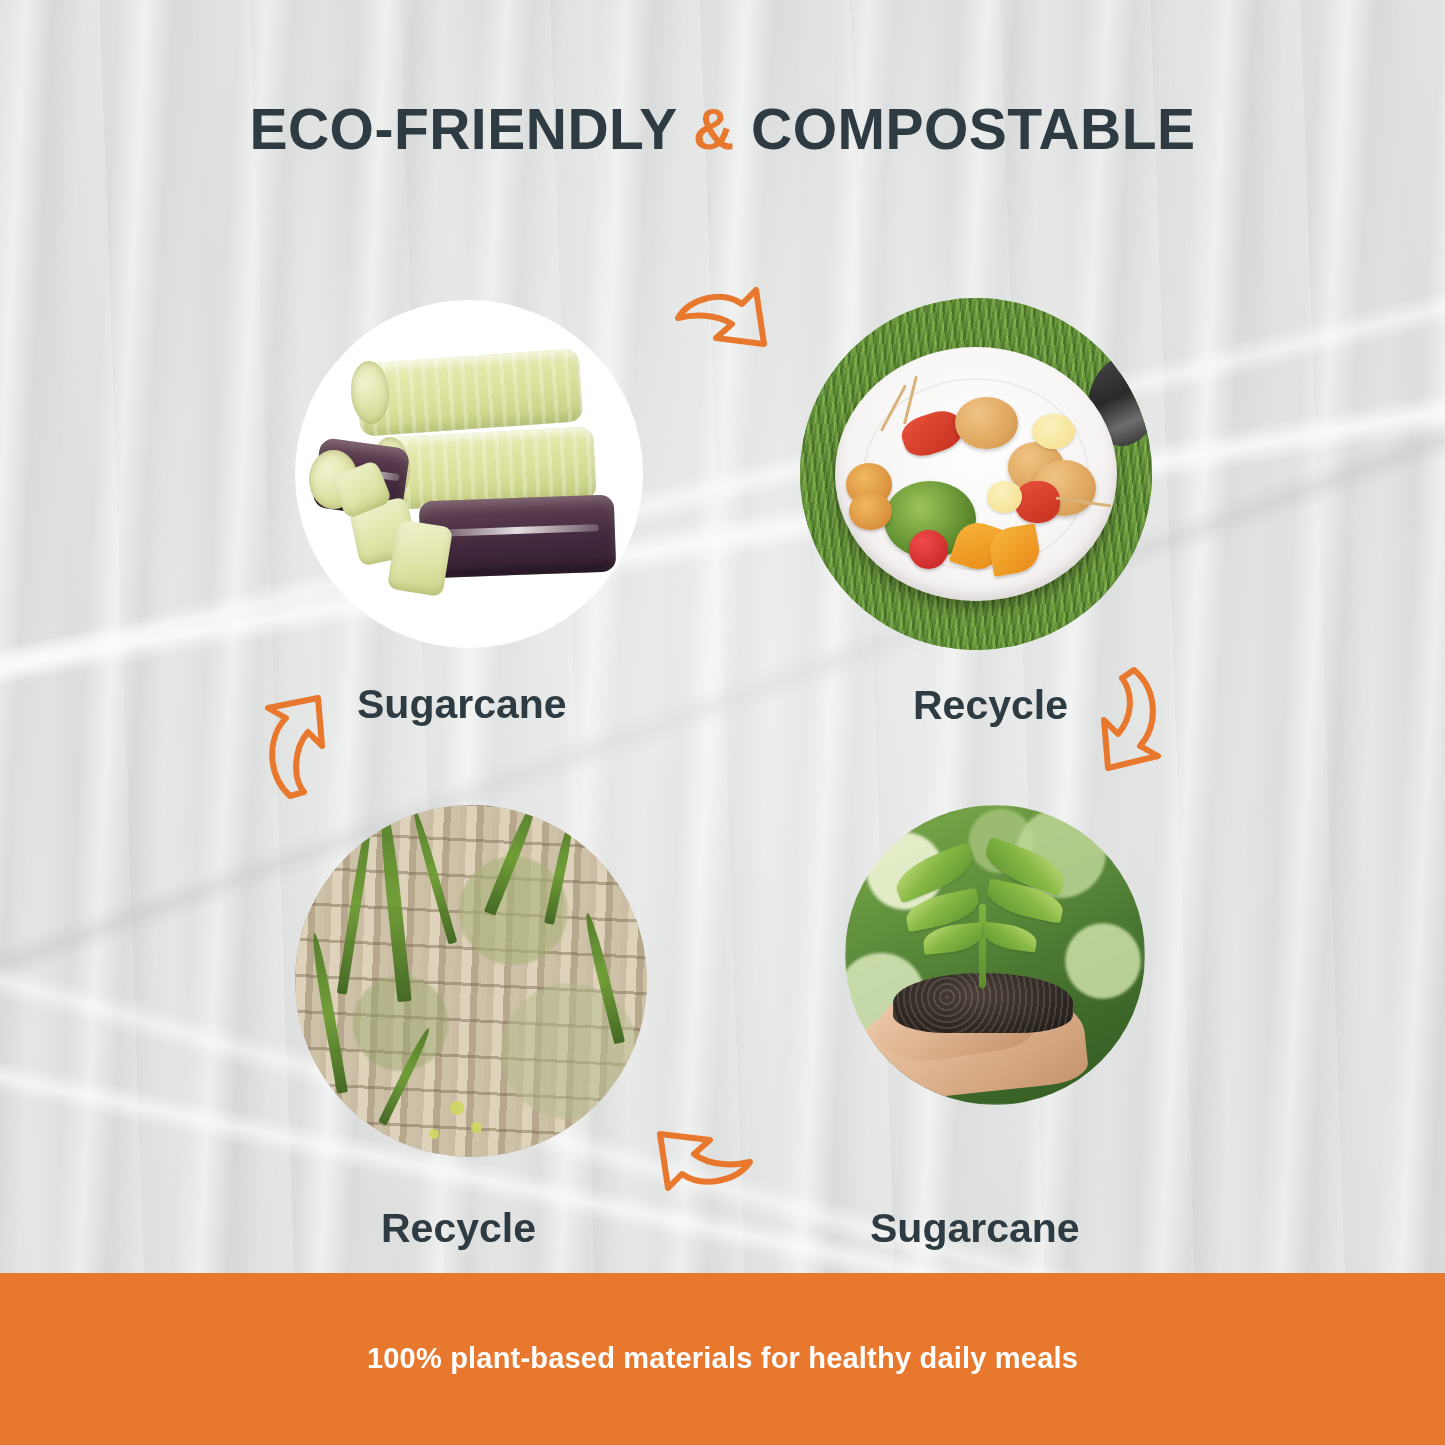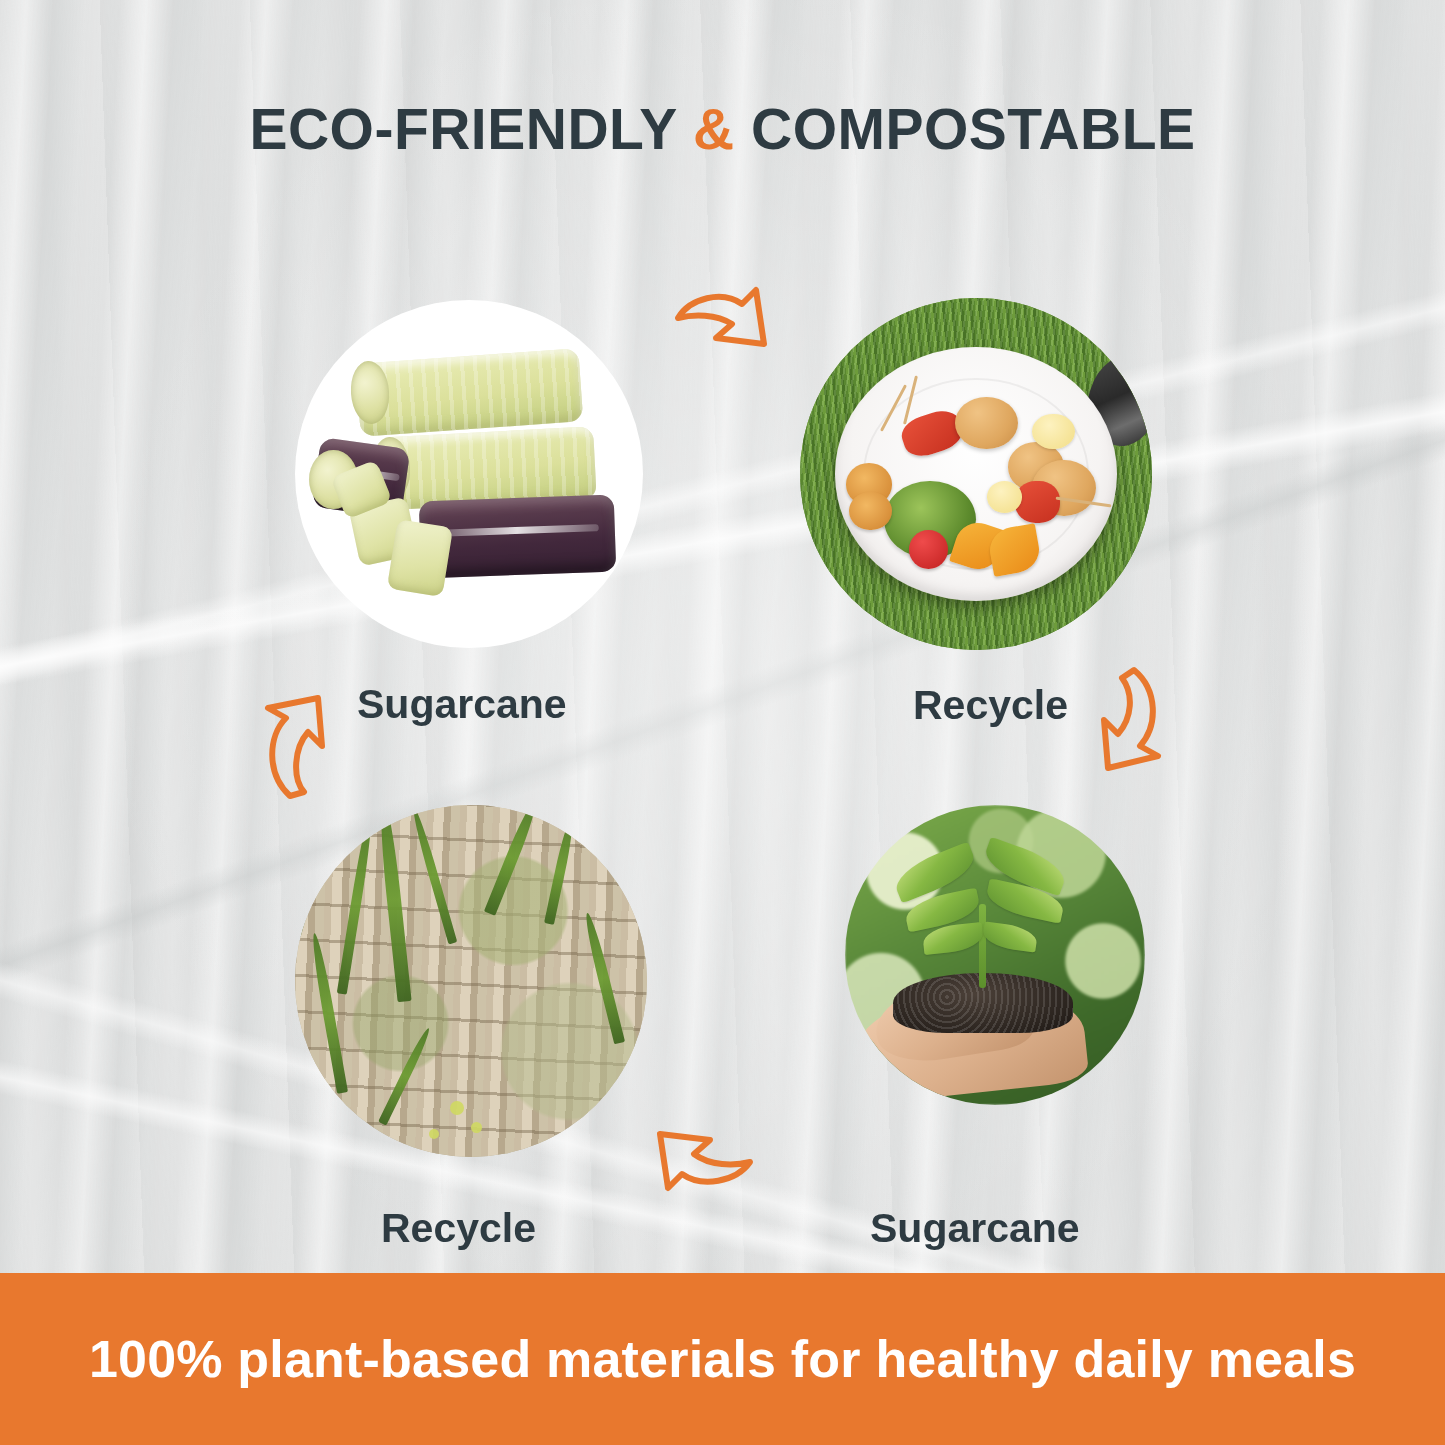--- a/index.html
+++ b/index.html
@@ -221,21 +221,21 @@
   .arrow svg{display:block;overflow:visible;}
 
   
   .banner{
     position:absolute;left:0;right:0;top:1273px;height:172px;
     background:#e8782e;
     z-index:8;
     display:flex;flex-direction:column;align-items:center;justify-content:center;
   }
   .banner .bl{
-    color:#ffffff;font-weight:700;font-size:52px;line-height:1.28;
+    color:#ffffff;font-weight:700;font-size:29px;line-height:1.28;
     text-align:center;letter-spacing:.2px;font-stretch:condensed;
   }
 </style>
 </head>
 <body>
 
 <div id="stage">
 
   <div class="bg-layer bg-trees"></div>
   <div class="bg-layer bg-creases"></div>

